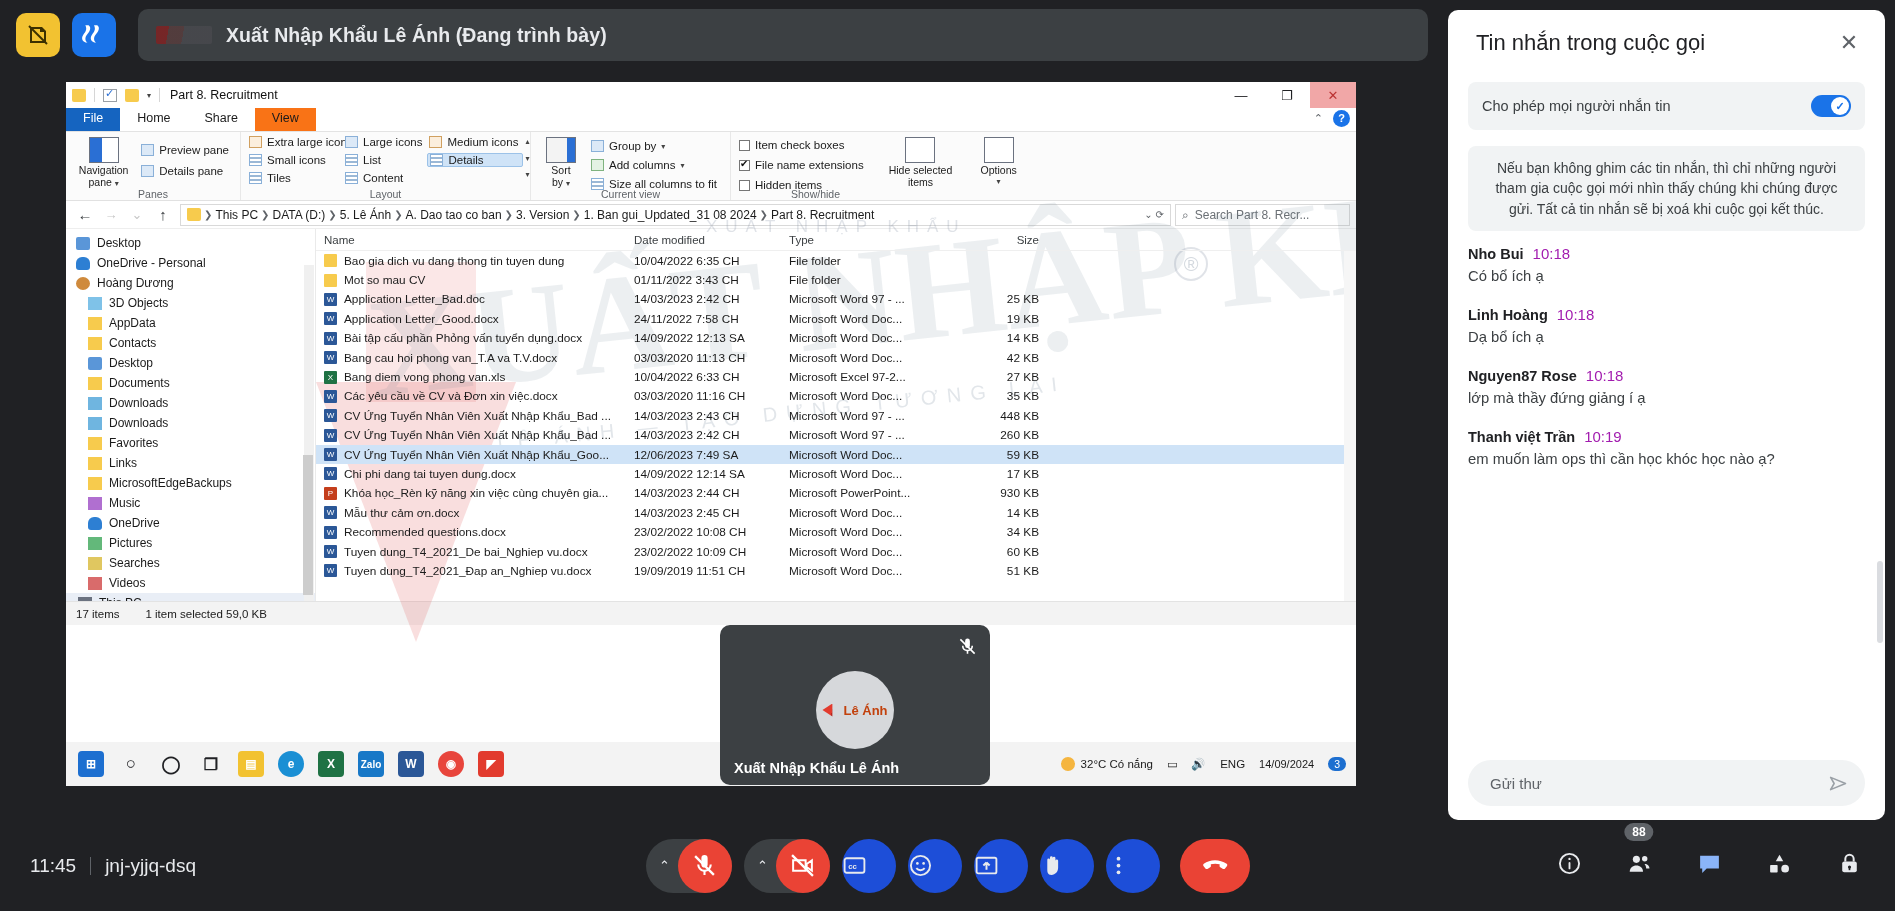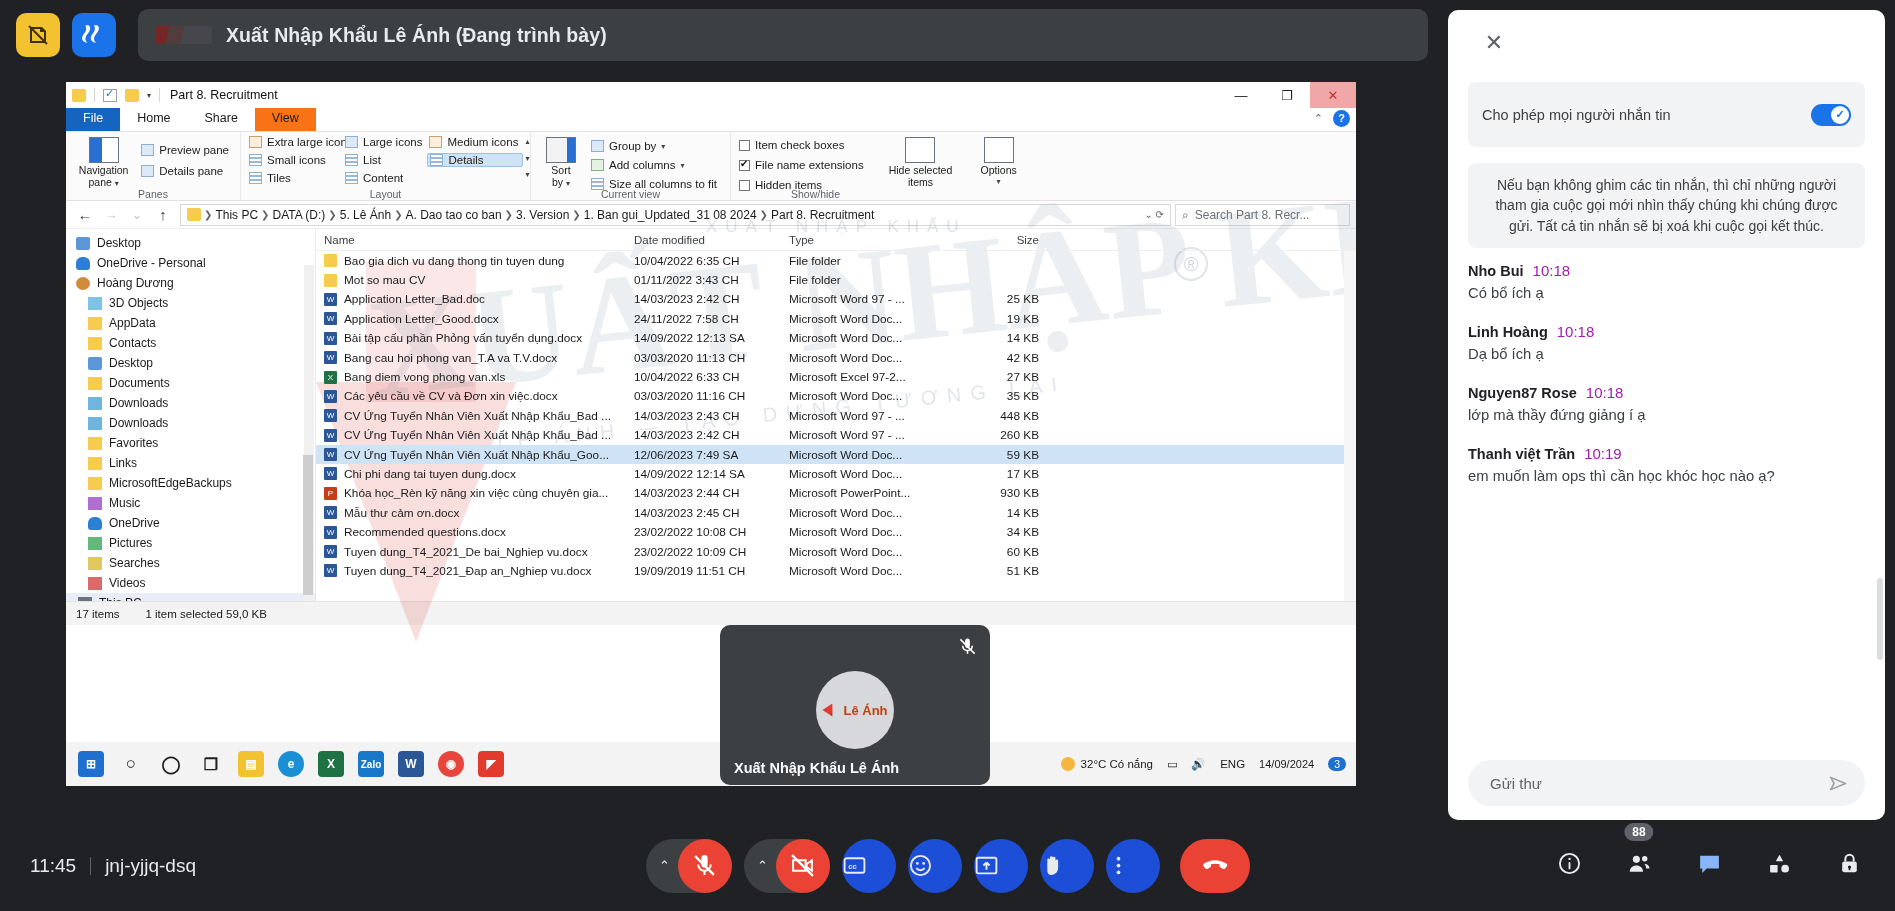--- a/index.html
+++ b/index.html
@@ -234,21 +234,21 @@
   
   #chat-panel {
     position: absolute; right: 10px; top: 10px; width: 437px; height: 810px;
     background: #ffffff; border-radius: 10px; overflow: hidden; display: flex; flex-direction: column;
   }
   #chat-header { height: 66px; display: flex; align-items: center; padding: 0 18px 0 28px; }
   #chat-title { flex: 1 1 auto; font-size: 22px; color: #202124; }
   #chat-close { width: 36px; height: 36px; display: flex; align-items: center; justify-content: center;
                 border-radius: 50%; color: #5f6368; font-size: 22px; }
   #chat-allow {
-    margin: 6px 20px 0 20px; height: 65px; background: #f1f3f4; border-radius: 8px;
+    margin: 6px 20px 0 20px; height: 48px; background: #f1f3f4; border-radius: 8px;
     display: flex; align-items: center; padding: 0 14px;
   }
   #chat-allow-label { flex: 1 1 auto; font-size: 14.5px; color: #3c4043; }
   #allow-toggle { width: 40px; height: 22px; border-radius: 11px; background: #1a73e8; position: relative; }
   #allow-knob { position: absolute; right: 2px; top: 2px; width: 18px; height: 18px; border-radius: 50%;
                 background: #fff; display: flex; align-items: center; justify-content: center;
                 color: #1a73e8; font-size: 11px; font-weight: bold; }
   #chat-notice {
     margin: 16px 20px 0 20px; background: #f1f3f4; border-radius: 8px; padding: 12px 16px;
     font-size: 14px; line-height: 1.45; color: #3c4043; text-align: center;
@@ -808,20 +808,21 @@
   <div id="self-mute">
     <svg viewBox="0 0 24 24">
         <path d="M12 14a3 3 0 0 0 3-3V5a3 3 0 0 0-6 0v6a3 3 0 0 0 3 3zm5-3a5 5 0 0 1-10 0H5a7 7 0 0 0 6 6.9V21h2v-3.1A7 7 0 0 0 19 11h-2z"></path>
         <path d="M3 3l18 18" stroke="#fff" stroke-width="2" fill="none"></path>
       </svg>
   </div>
 </div>
 
 <div id="chat-panel">
   <div id="chat-header">
+    <div id="chat-title">Tin nhắn trong cuộc gọi</div>
     <div id="chat-close">✕</div>
   </div>
 
   <div id="chat-allow">
     <div id="chat-allow-label">Cho phép mọi người nhắn tin</div>
     <div id="allow-toggle">
       <div id="allow-knob">✓</div>
     </div>
   </div>
 

